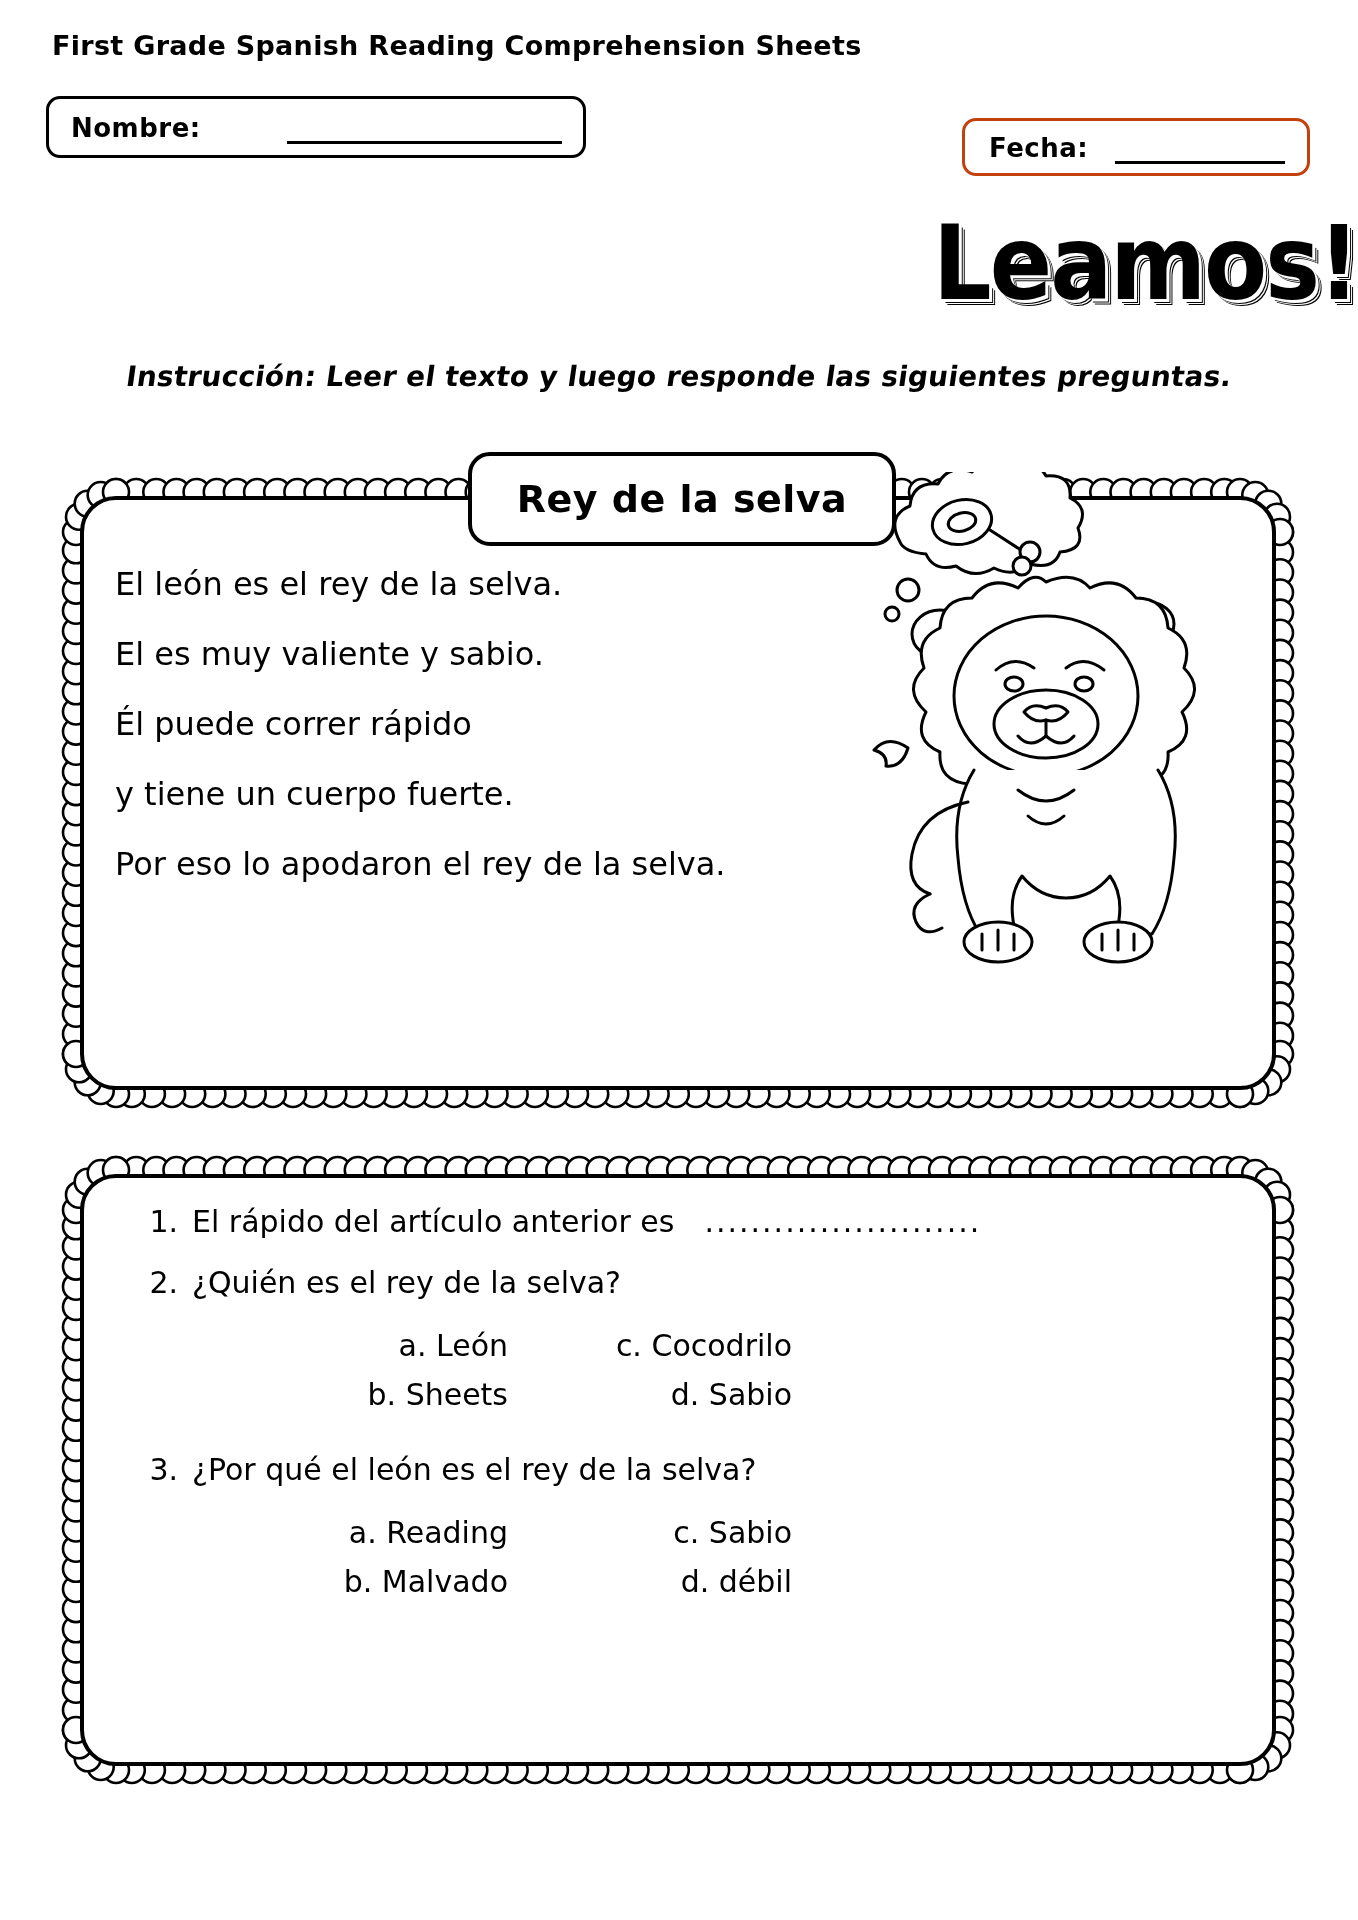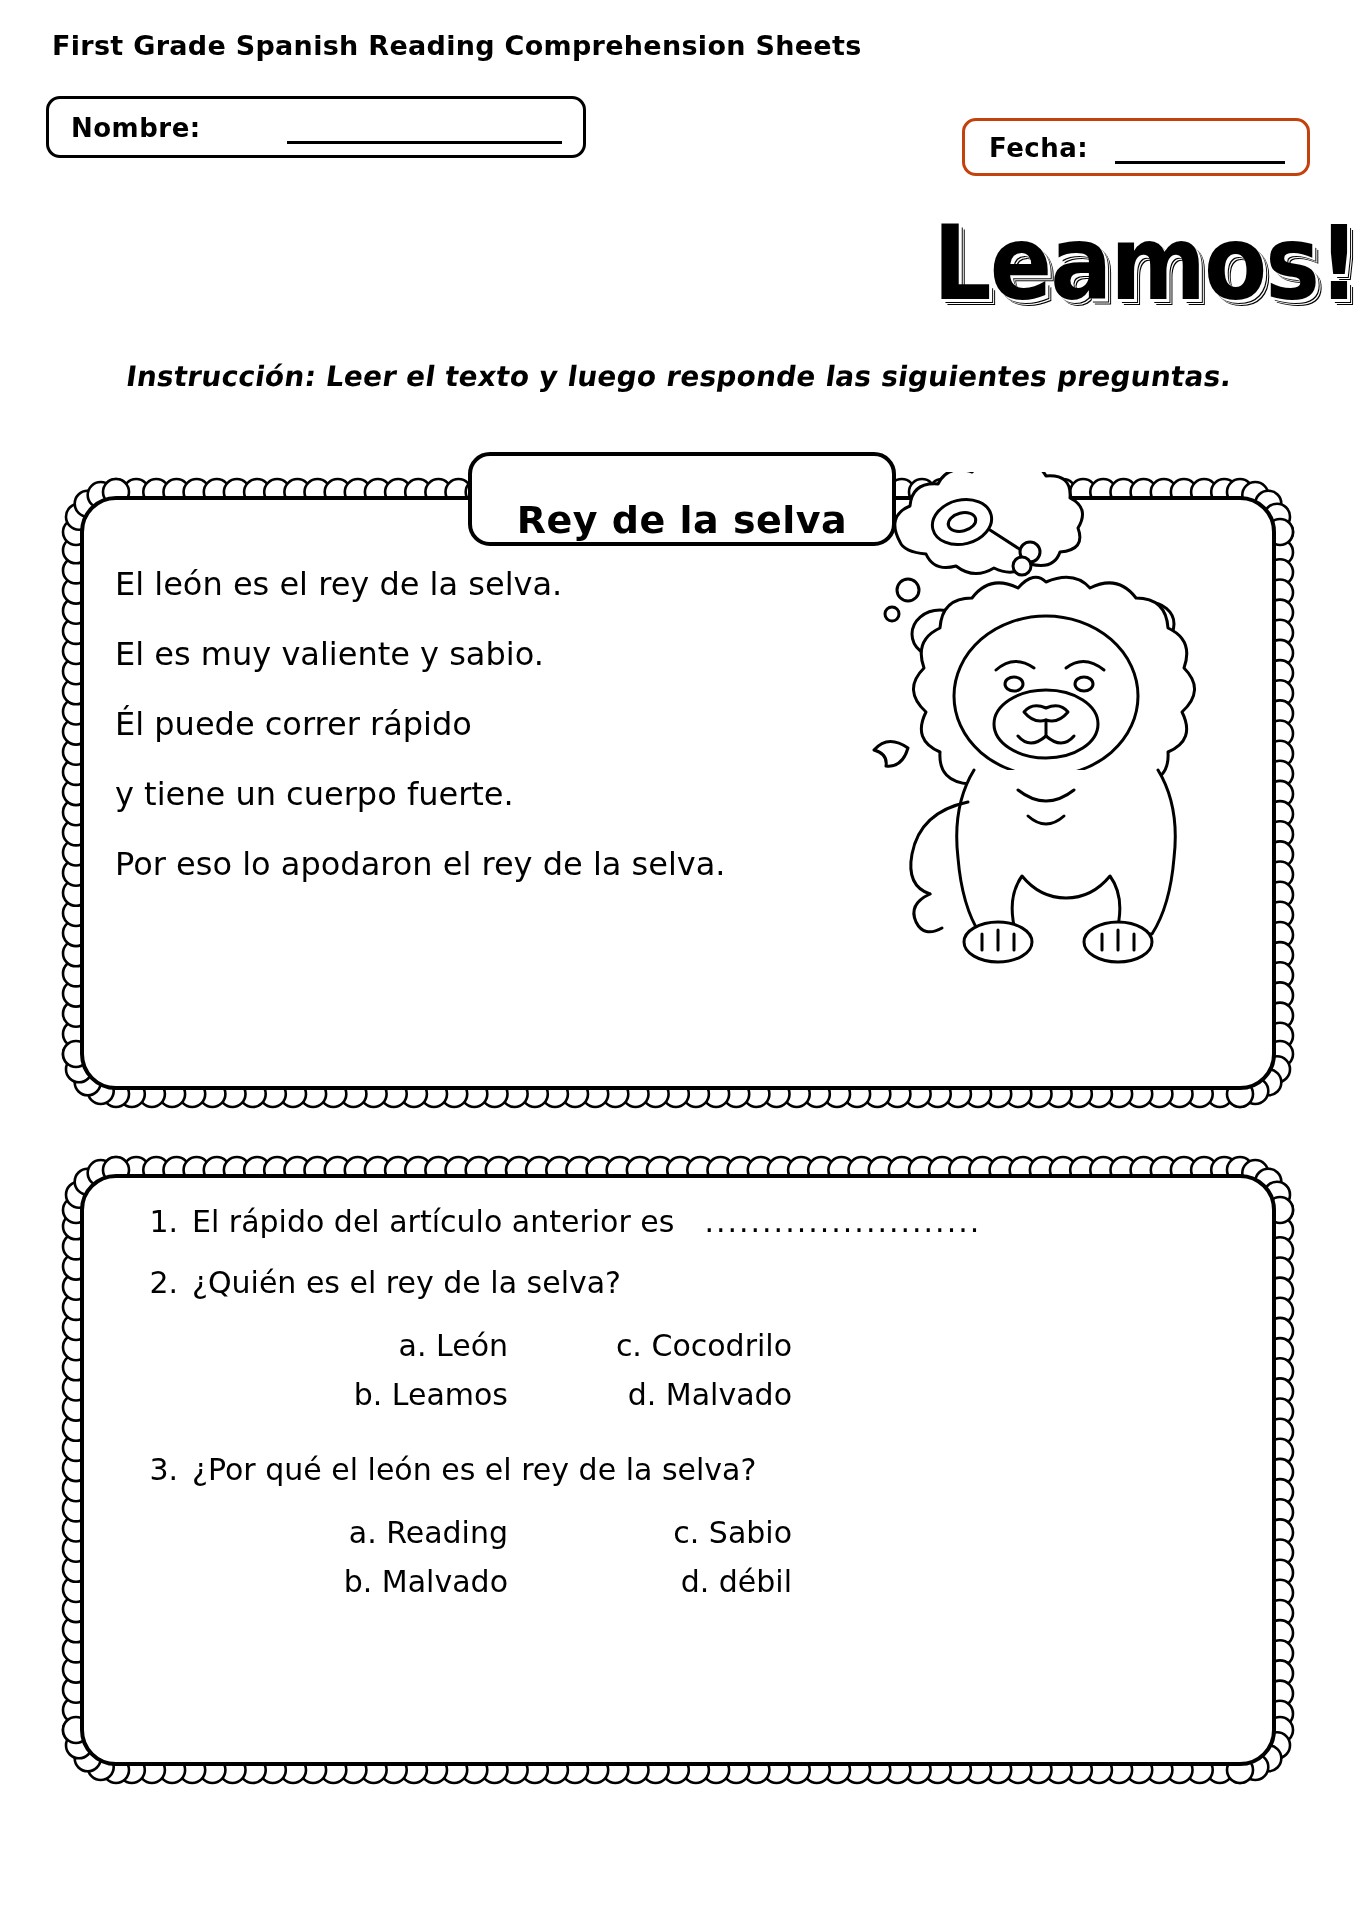--- a/index.html
+++ b/index.html
@@ -133,21 +133,21 @@
     top: 452px;
     left: 468px;
     width: 428px;
     height: 94px;
     border: 4px solid #000;
     border-radius: 22px;
     background: #fff;
     box-sizing: border-box;
     z-index: 5;
     display: flex;
-    align-items: flex-end;
+    align-items: center;
     justify-content: center;
   }
   .story-title {
     font-family: "DejaVu Sans", sans-serif;
     font-weight: bold;
     font-size: 38px;
     letter-spacing: 0.5px;
   }
   .story-text {
     position: absolute;
@@ -691,25 +691,25 @@
     </div>
 
     <div class="q-item">
       <div class="q-row">
         <span class="q-num">2.</span>
         <span class="q-text">¿Quién es el rey de la selva?</span>
       </div>
       <div class="options">
         <div class="opt-col">
           <div class="opt">a. León</div>
-          <div class="opt">b. Leamos</div>
+          <div class="opt">b. Sheets</div>
         </div>
         <div class="opt-col">
           <div class="opt">c. Cocodrilo</div>
-          <div class="opt">d. Malvado</div>
+          <div class="opt">d. Sabio</div>
         </div>
       </div>
     </div>
 
     <div class="q-item">
       <div class="q-row">
         <span class="q-num">3.</span>
         <span class="q-text">¿Por qué el león es el rey de la selva?</span>
       </div>
       <div class="options">

